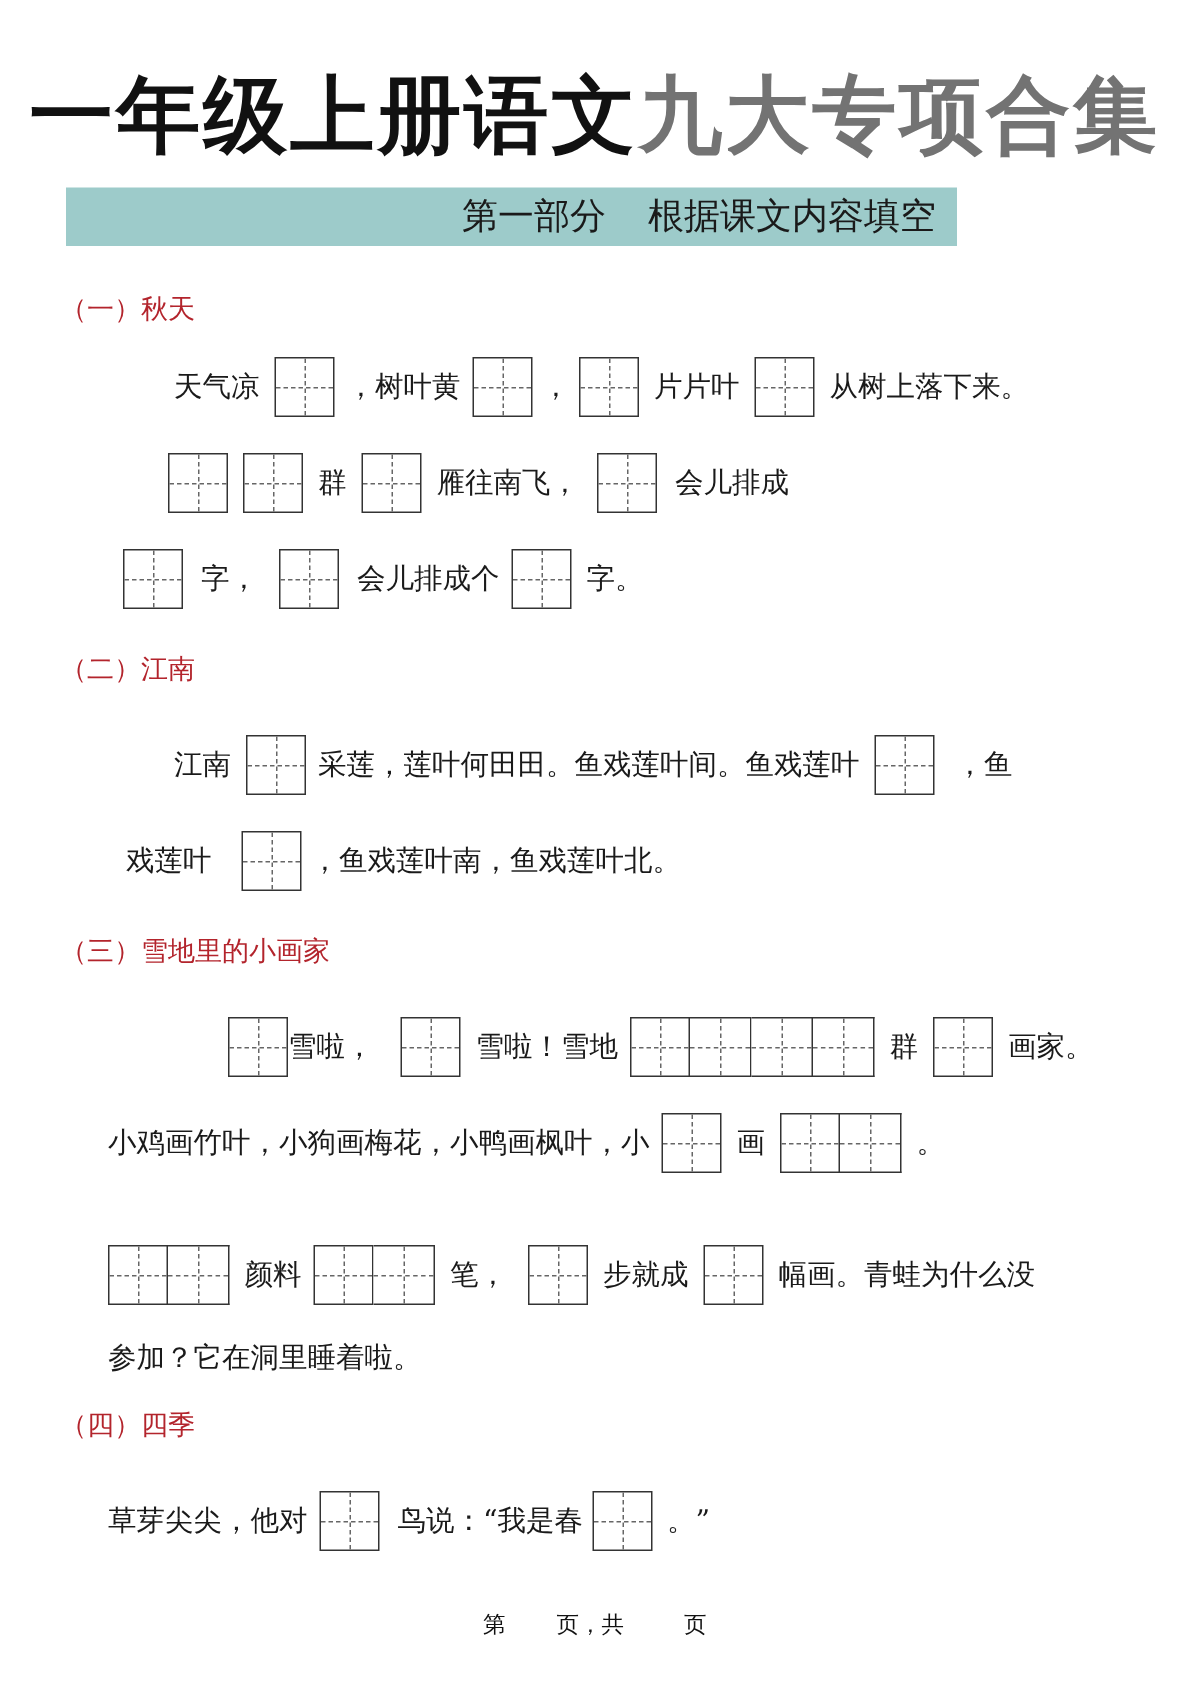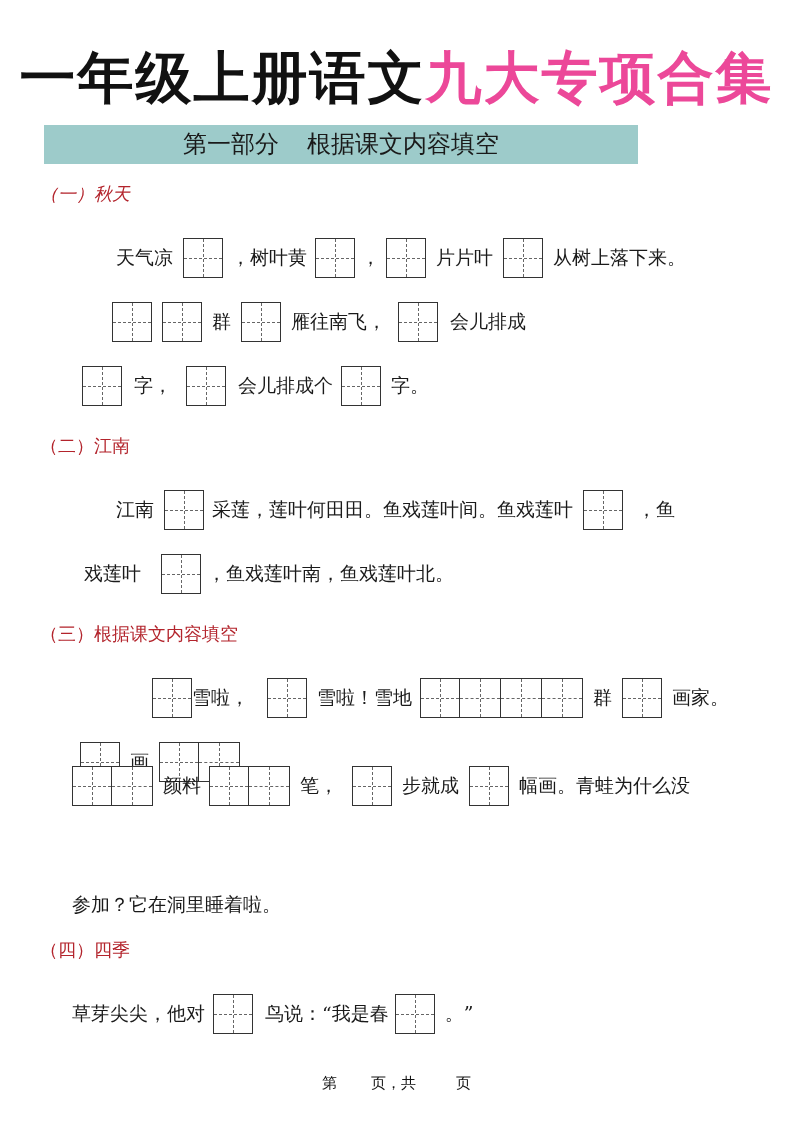--- a/index.html
+++ b/index.html
@@ -2,23 +2,23 @@
 <html><head>
 <meta charset="utf-8">
 <style>
   html, body { margin:0; padding:0; background:#ffffff; }
   body { width:793px; height:1122px; position:relative; overflow:hidden;
          font-family:"DejaVu Serif","Liberation Serif",serif; color:#1a1a1a; }
   .title { position:absolute; left:0; width:793px; top:44px; text-align:center;
            font-size:56px; font-weight:bold; letter-spacing:2px; line-height:66px;
            font-family:"DejaVu Serif","Liberation Serif",serif; }
   .title .black { color:#111111; }
-  .title .red { color:#ec4899;font-family:Liberation Serif, serif; }
+  .title .red { color:#737373;font-family:Liberation Serif, serif; }
   .banner { position:absolute; left:44px; top:125px; width:594px; height:39px;
-            background:#9dcbca; text-align:center; line-height:39px; font-size:24px;
+            background:#9dcbca; text-align:right; line-height:39px; font-size:24px;
             color:#1a1a1a; }
   .banner span { margin:0 14px; }
   .sec { position:absolute; left:40px; font-size:18px; color:#b3242c; }
   .line { position:absolute; display:flex; align-items:center; height:44px; font-size:19px; white-space:nowrap; }
   .line .t { display:inline-block; }
   .boxes { display:inline-flex; }
   .box { width:40px; height:40px; border:1.5px solid #333; position:relative; box-sizing:border-box; background:#fff; }
   .boxes .box + .box { border-left:none; width:41px; }
   .box::before { content:""; position:absolute; left:50%; top:0; bottom:0; border-left:1px dashed #666; }
   .box::after { content:""; position:absolute; top:50%; left:0; right:0; border-top:1px dashed #666; }
@@ -29,21 +29,21 @@
 </style>
 </head>
 <body>
 
 <div class="title"><span class="black">一年级上册语文</span><span class="red">九大专项合集</span></div>
 
 <div class="banner">
   <span>第一部分</span><span>根据课文内容填空</span>
 </div>
 
-<div class="sec" style="top:182px;font-style:italic;">（一）秋天</div>
+<div class="sec" style="top:194px;">（一）秋天</div>
 
 <div class="line" style="left:116px; top:236px;">
   <span class="t">天气凉</span>
   <span class="gap" style="width:10px"></span>
   <div class="box"></div>
   <span class="gap" style="width:8px"></span>
   <span class="t">，树叶黄</span>
   <span class="gap" style="width:8px"></span>
   <div class="box"></div>
   <span class="gap" style="width:6px"></span>
@@ -103,21 +103,21 @@
 </div>
 
 <div class="line" style="left:84px; top:552px;">
   <span class="t">戏莲叶</span>
   <span class="gap" style="width:20px"></span>
   <div class="box"></div>
   <span class="gap" style="width:6px"></span>
   <span class="t">，鱼戏莲叶南，鱼戏莲叶北。</span>
 </div>
 
-<div class="sec" style="top:622px;">（三）根据课文内容填空</div>
+<div class="sec" style="top:622px;">（三）雪地里的小画家</div>
 
 <div class="line" style="left:152px; top:676px;">
   <div class="box"></div>
   <span class="t">雪啦，</span>
   <span class="gap" style="width:18px"></span>
   <div class="box"></div>
   <span class="gap" style="width:10px"></span>
   <span class="t">雪啦！雪地</span>
   <span class="gap" style="width:8px"></span>
   <div class="boxes">
@@ -128,34 +128,35 @@
   </div>
   <span class="gap" style="width:10px"></span>
   <span class="t">群</span>
   <span class="gap" style="width:10px"></span>
   <div class="box"></div>
   <span class="gap" style="width:10px"></span>
   <span class="t">画家。</span>
 </div>
 
 <div class="line" style="left:72px; top:740px;">
+  <span class="t">小鸡画竹叶，小狗画梅花，小鸭画枫叶，小</span>
   <span class="gap" style="width:8px"></span>
   <div class="box"></div>
   <span class="gap" style="width:10px"></span>
   <span class="t">画</span>
   <span class="gap" style="width:10px"></span>
   <div class="boxes">
     <div class="box"></div>
     <div class="box"></div>
   </div>
   <span class="gap" style="width:10px"></span>
   <span class="t">。</span>
 </div>
 
-<div class="line" style="left:72px; top:764px;">
+<div class="line" style="left:72px; top:828px;">
   <div class="boxes">
     <div class="box"></div>
     <div class="box"></div>
   </div>
   <span class="gap" style="width:10px"></span>
   <span class="t">颜料</span>
   <span class="gap" style="width:8px"></span>
   <div class="boxes">
     <div class="box"></div>
     <div class="box"></div>

